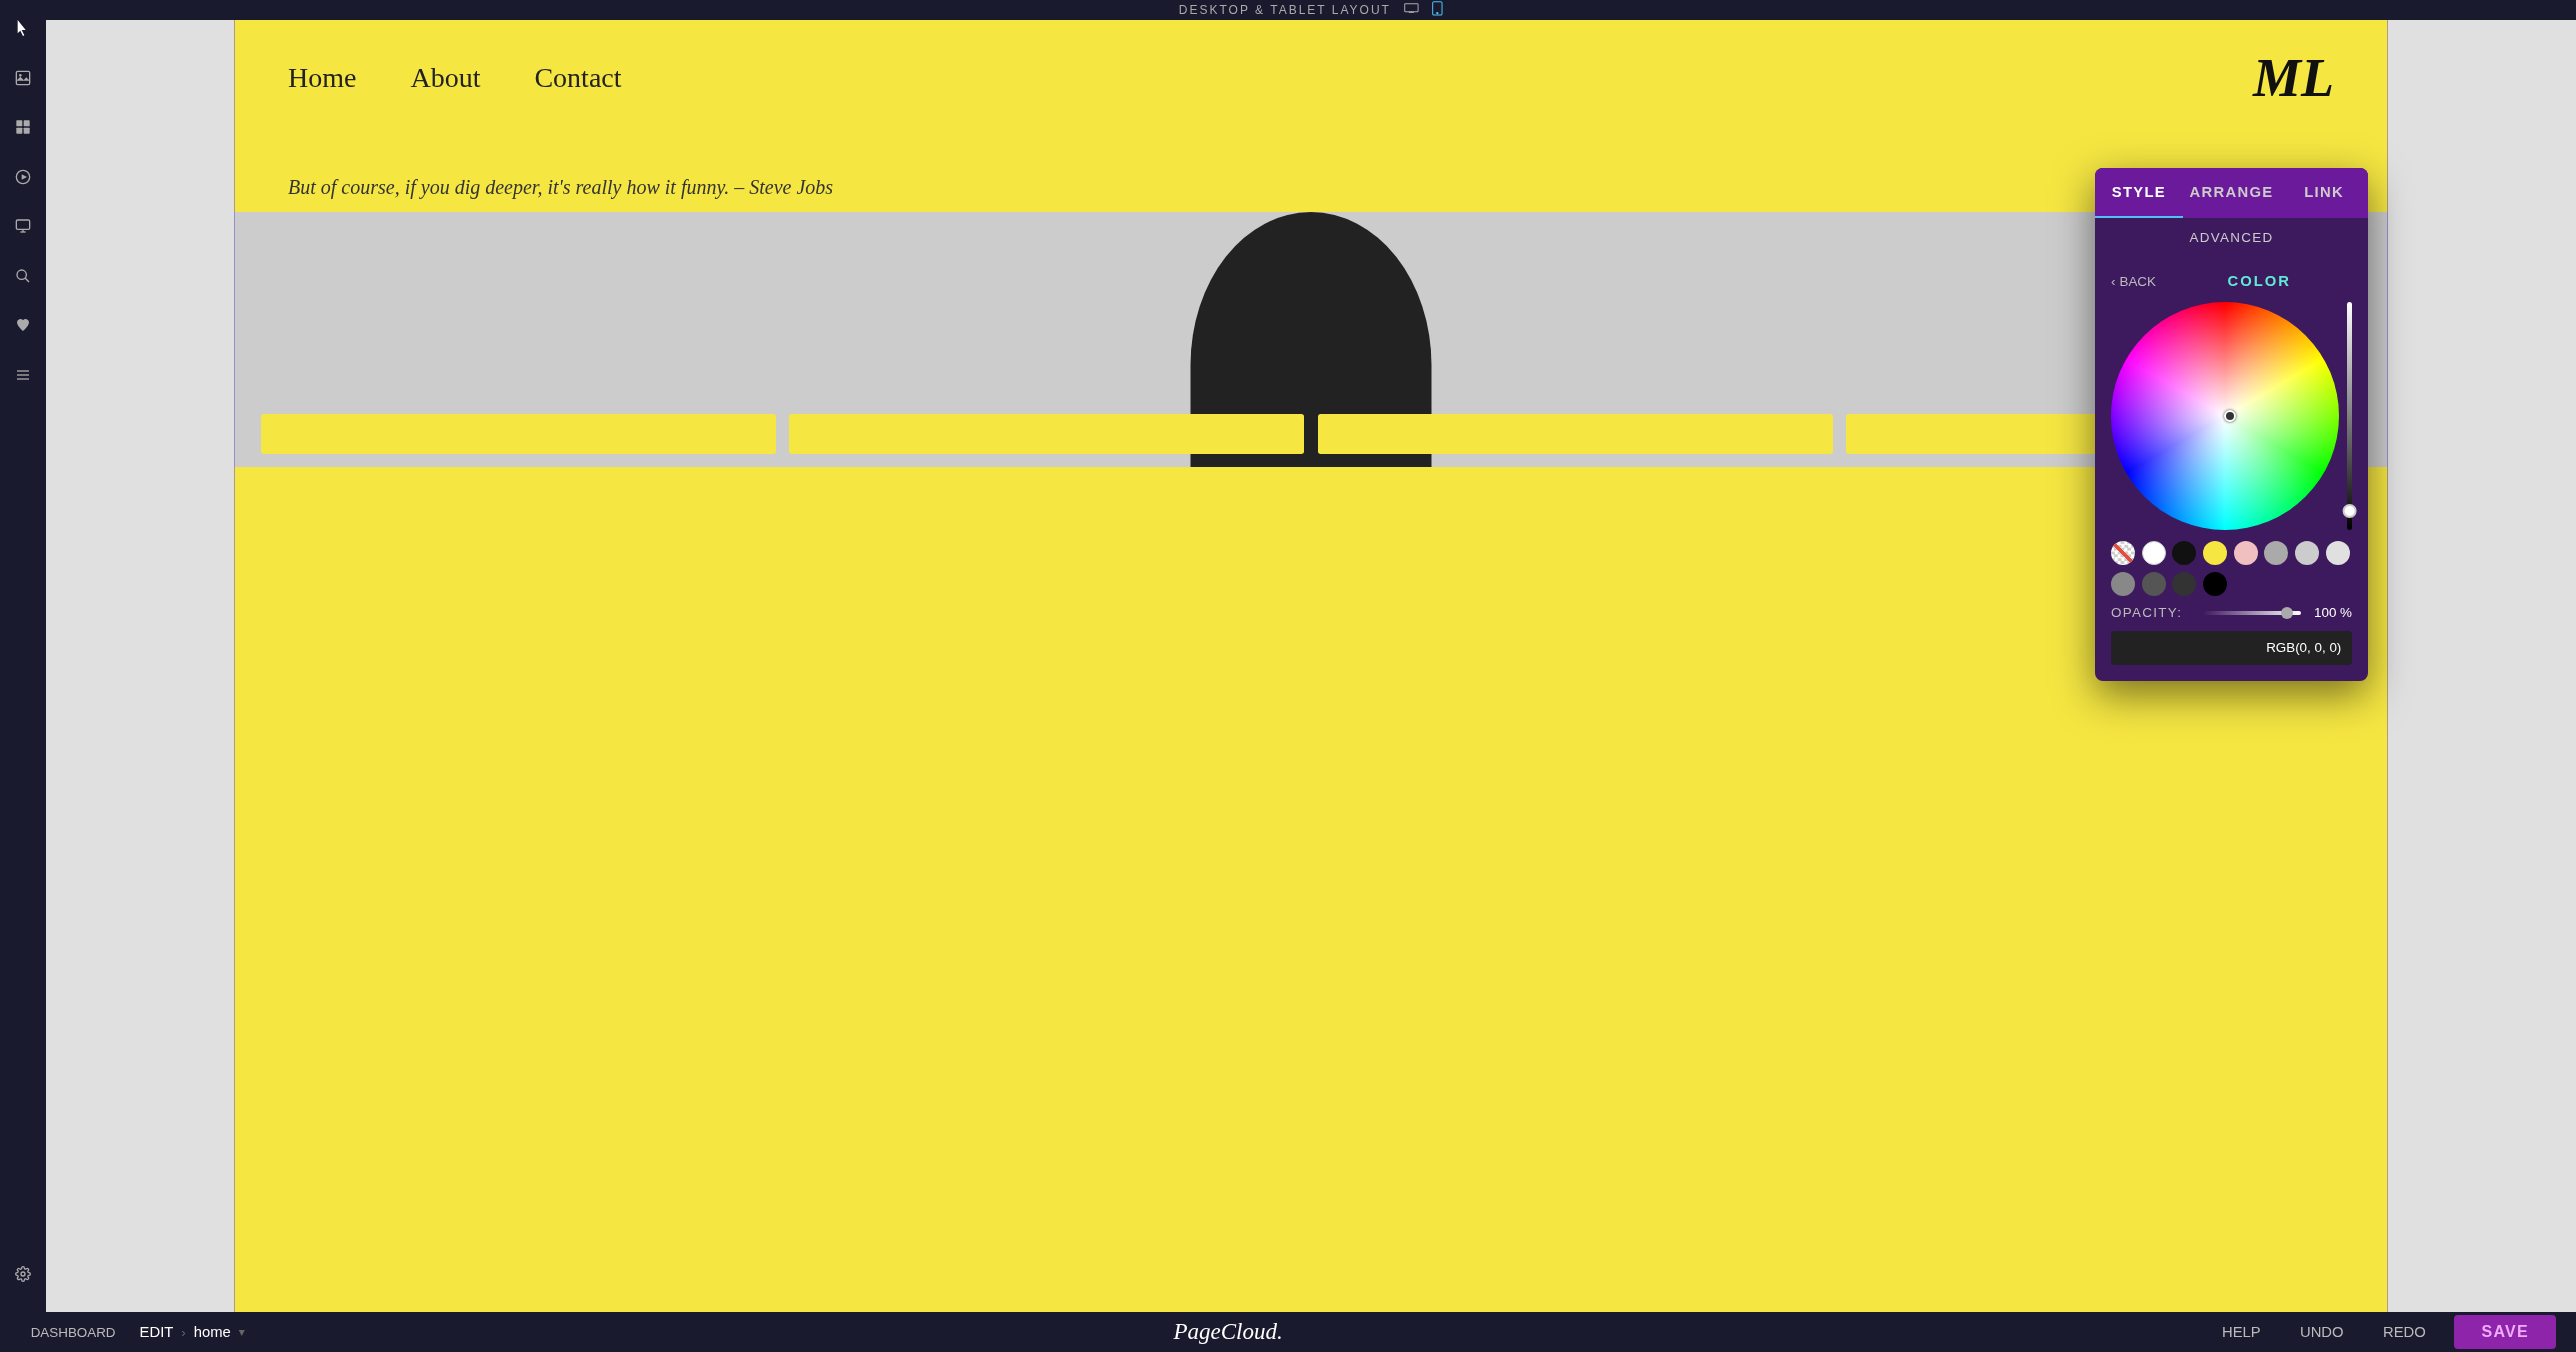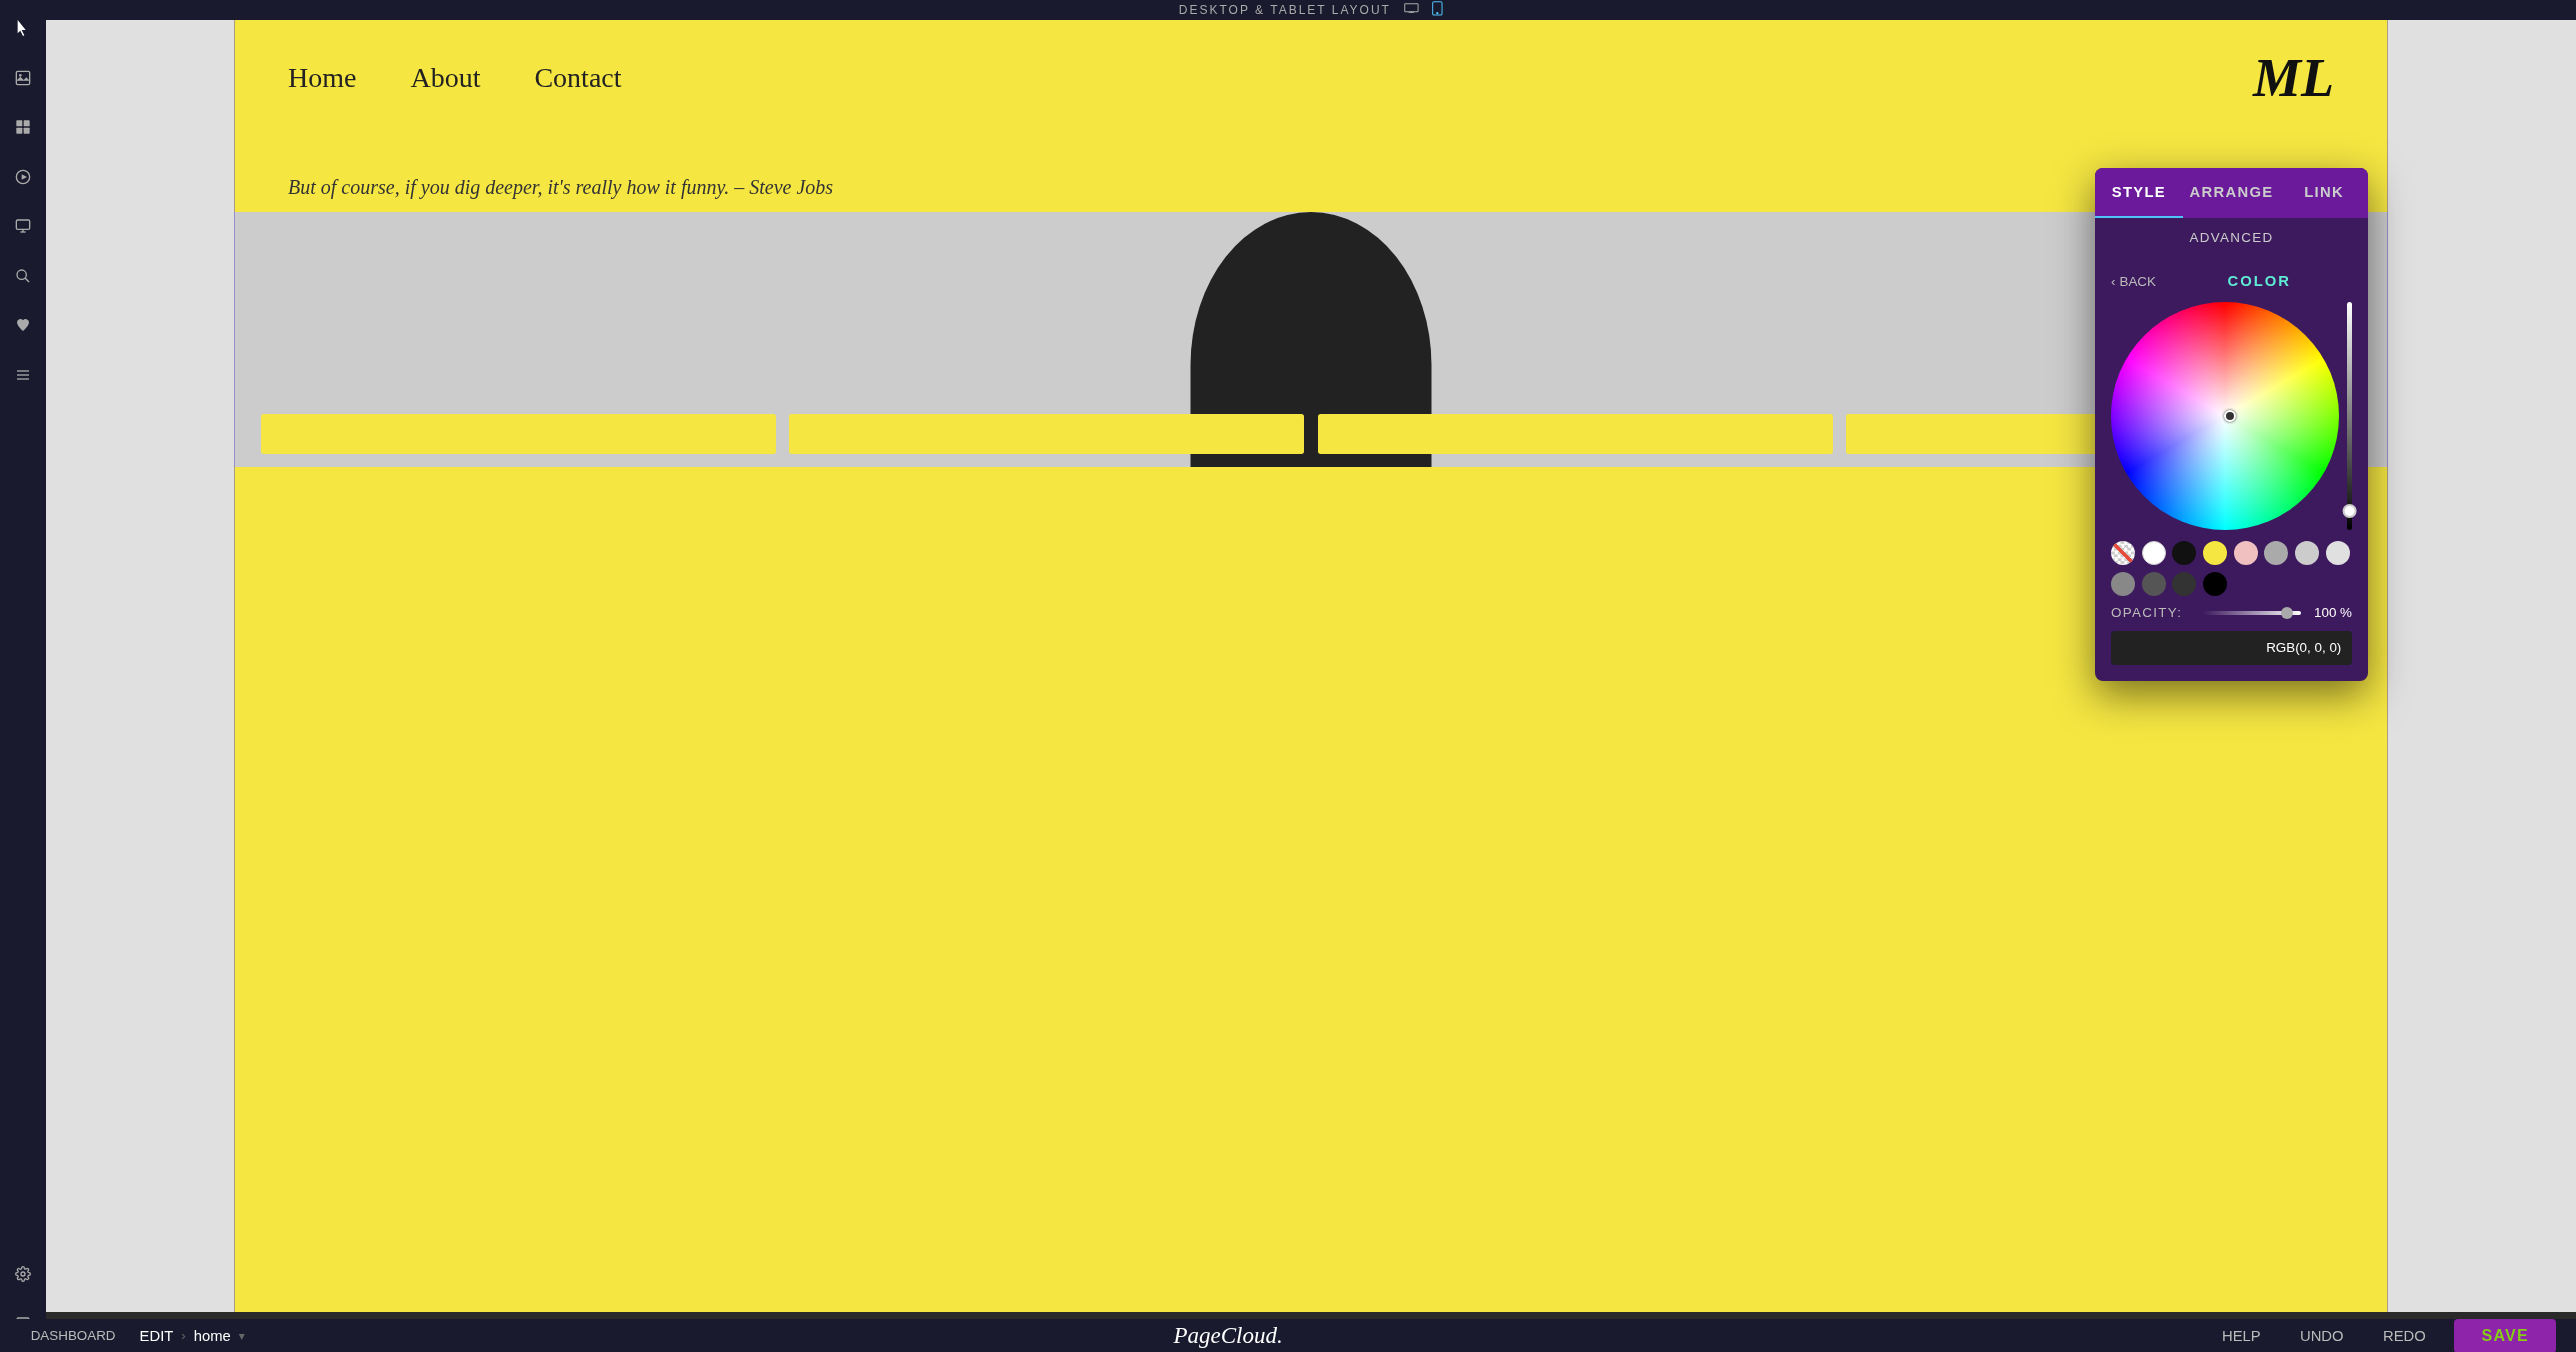--- a/index.html
+++ b/index.html
@@ -426,21 +426,21 @@
       padding: 9.4px 10.7px;
       font-size: 13.4px;
       width: 100%;
       text-align: right;
     }
 
     
     .bottom-bar {
       position: absolute;
       bottom: 0; left: 0; right: 0;
-      height: 33px;
+      height: 40px;
       background: #1a1a2e;
       display: flex;
       align-items: center;
       padding: 0 20px;
       z-index: 100;
     }
     .bottom-left {
       display: flex;
       align-items: center;
       gap: 13.4px;
@@ -489,21 +489,21 @@
       gap: 18px;
     }
     .action-btn {
       color: #bbb;
       font-size: 14.8px;
       cursor: pointer;
       padding: 5.4px 10.7px;
     }
     .save-btn {
       background: #8e24aa;
-      color: #84cc16;
+      color: #f0abfc;
       font-size: 16px;
       font-weight: bold;
       padding: 8px 27px;
       border: none;
       border-radius: 4px;
       cursor: pointer;
       letter-spacing: 1.3px;
     }
 
     

